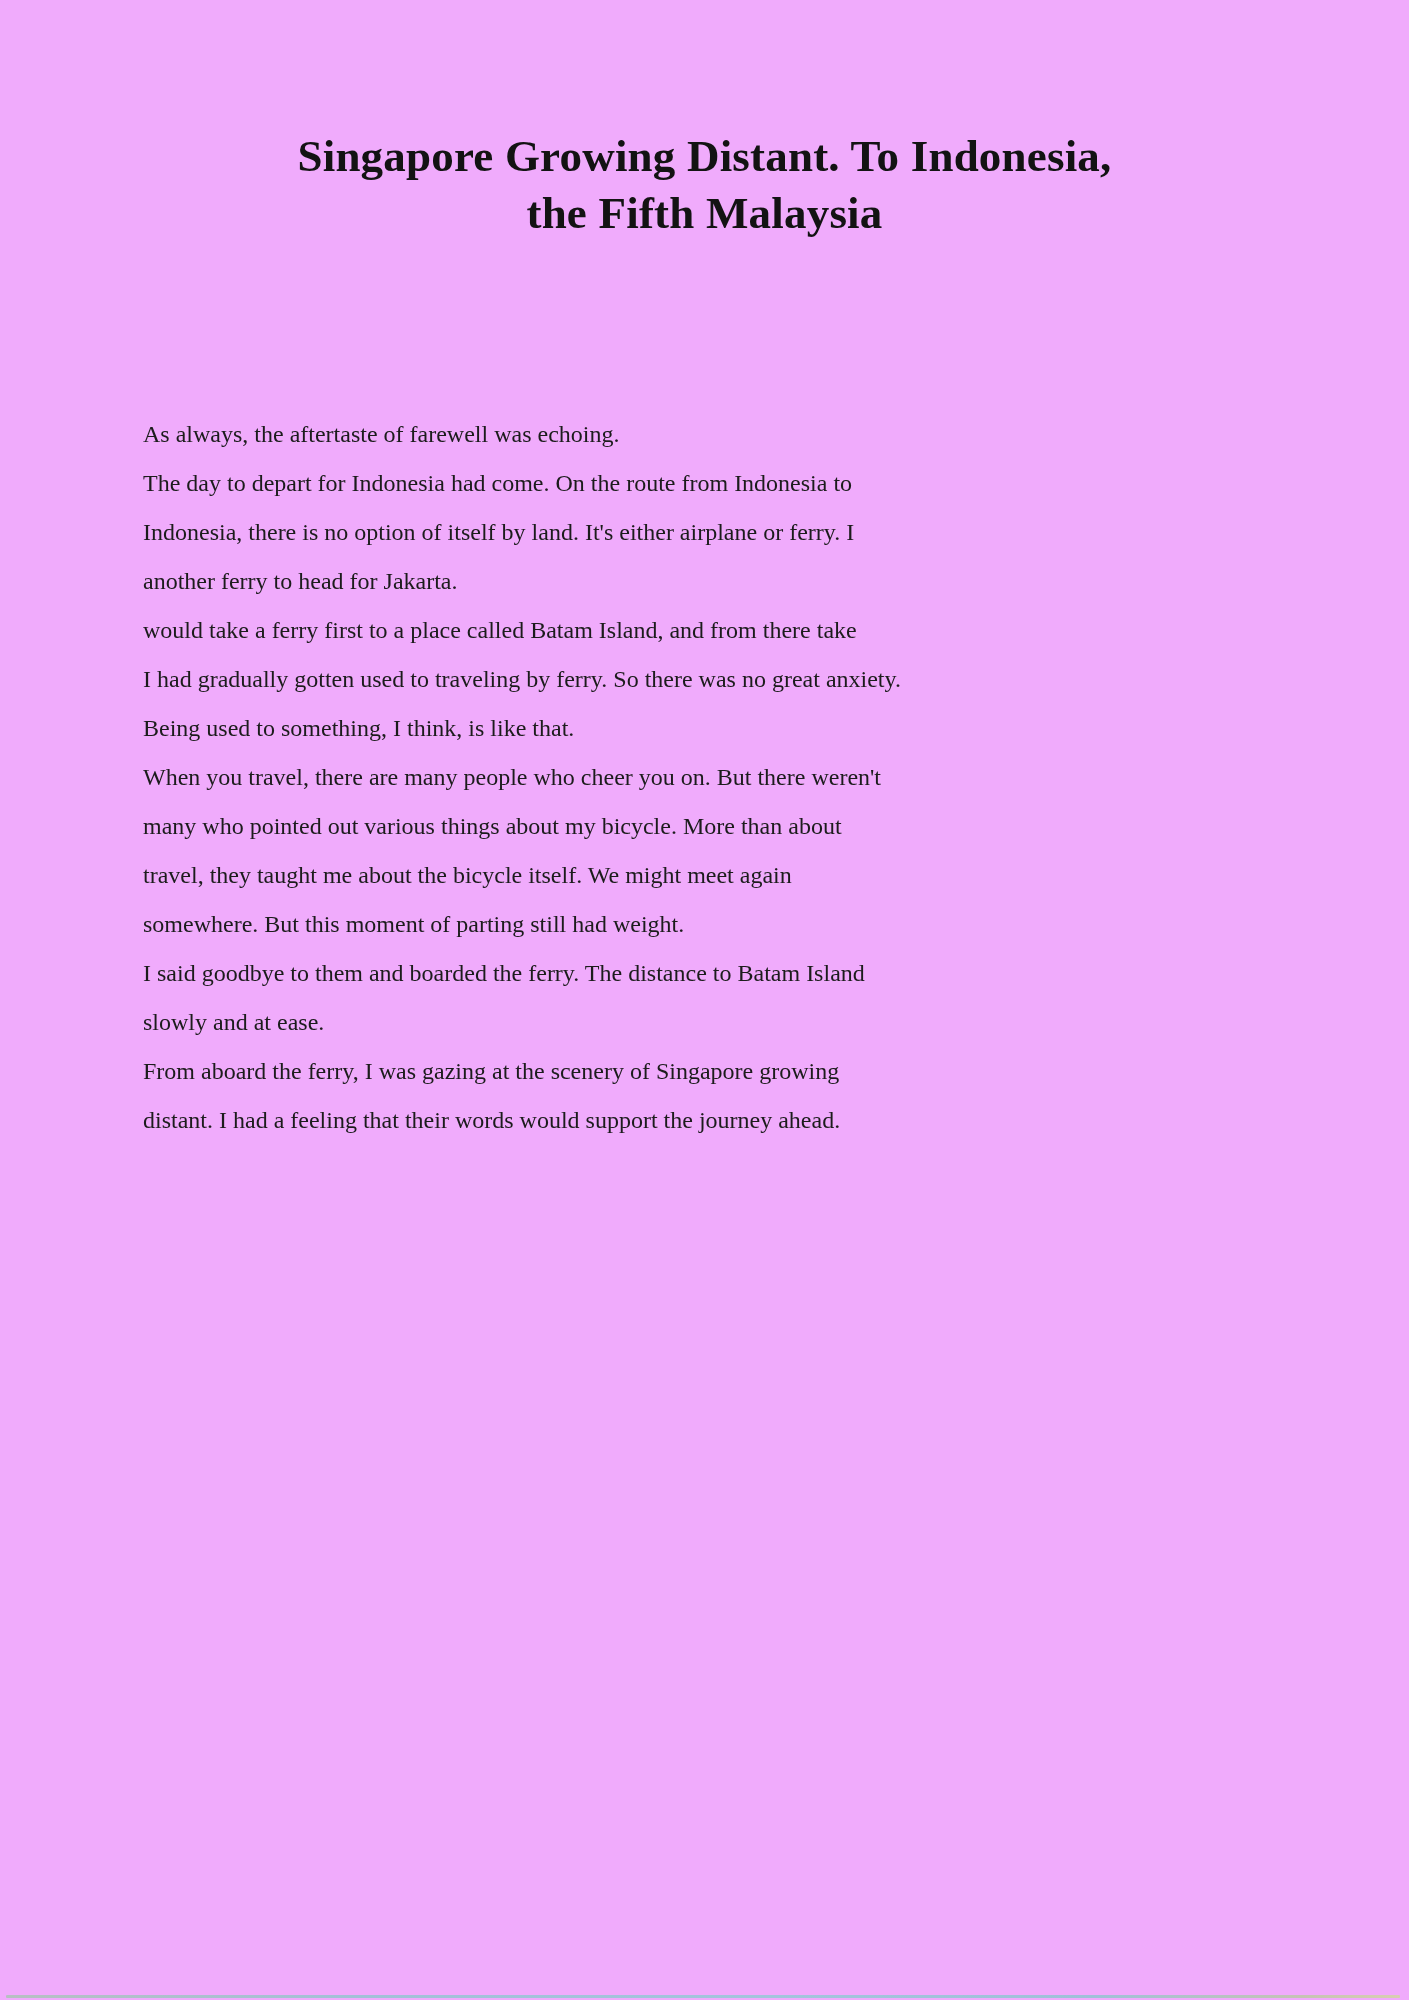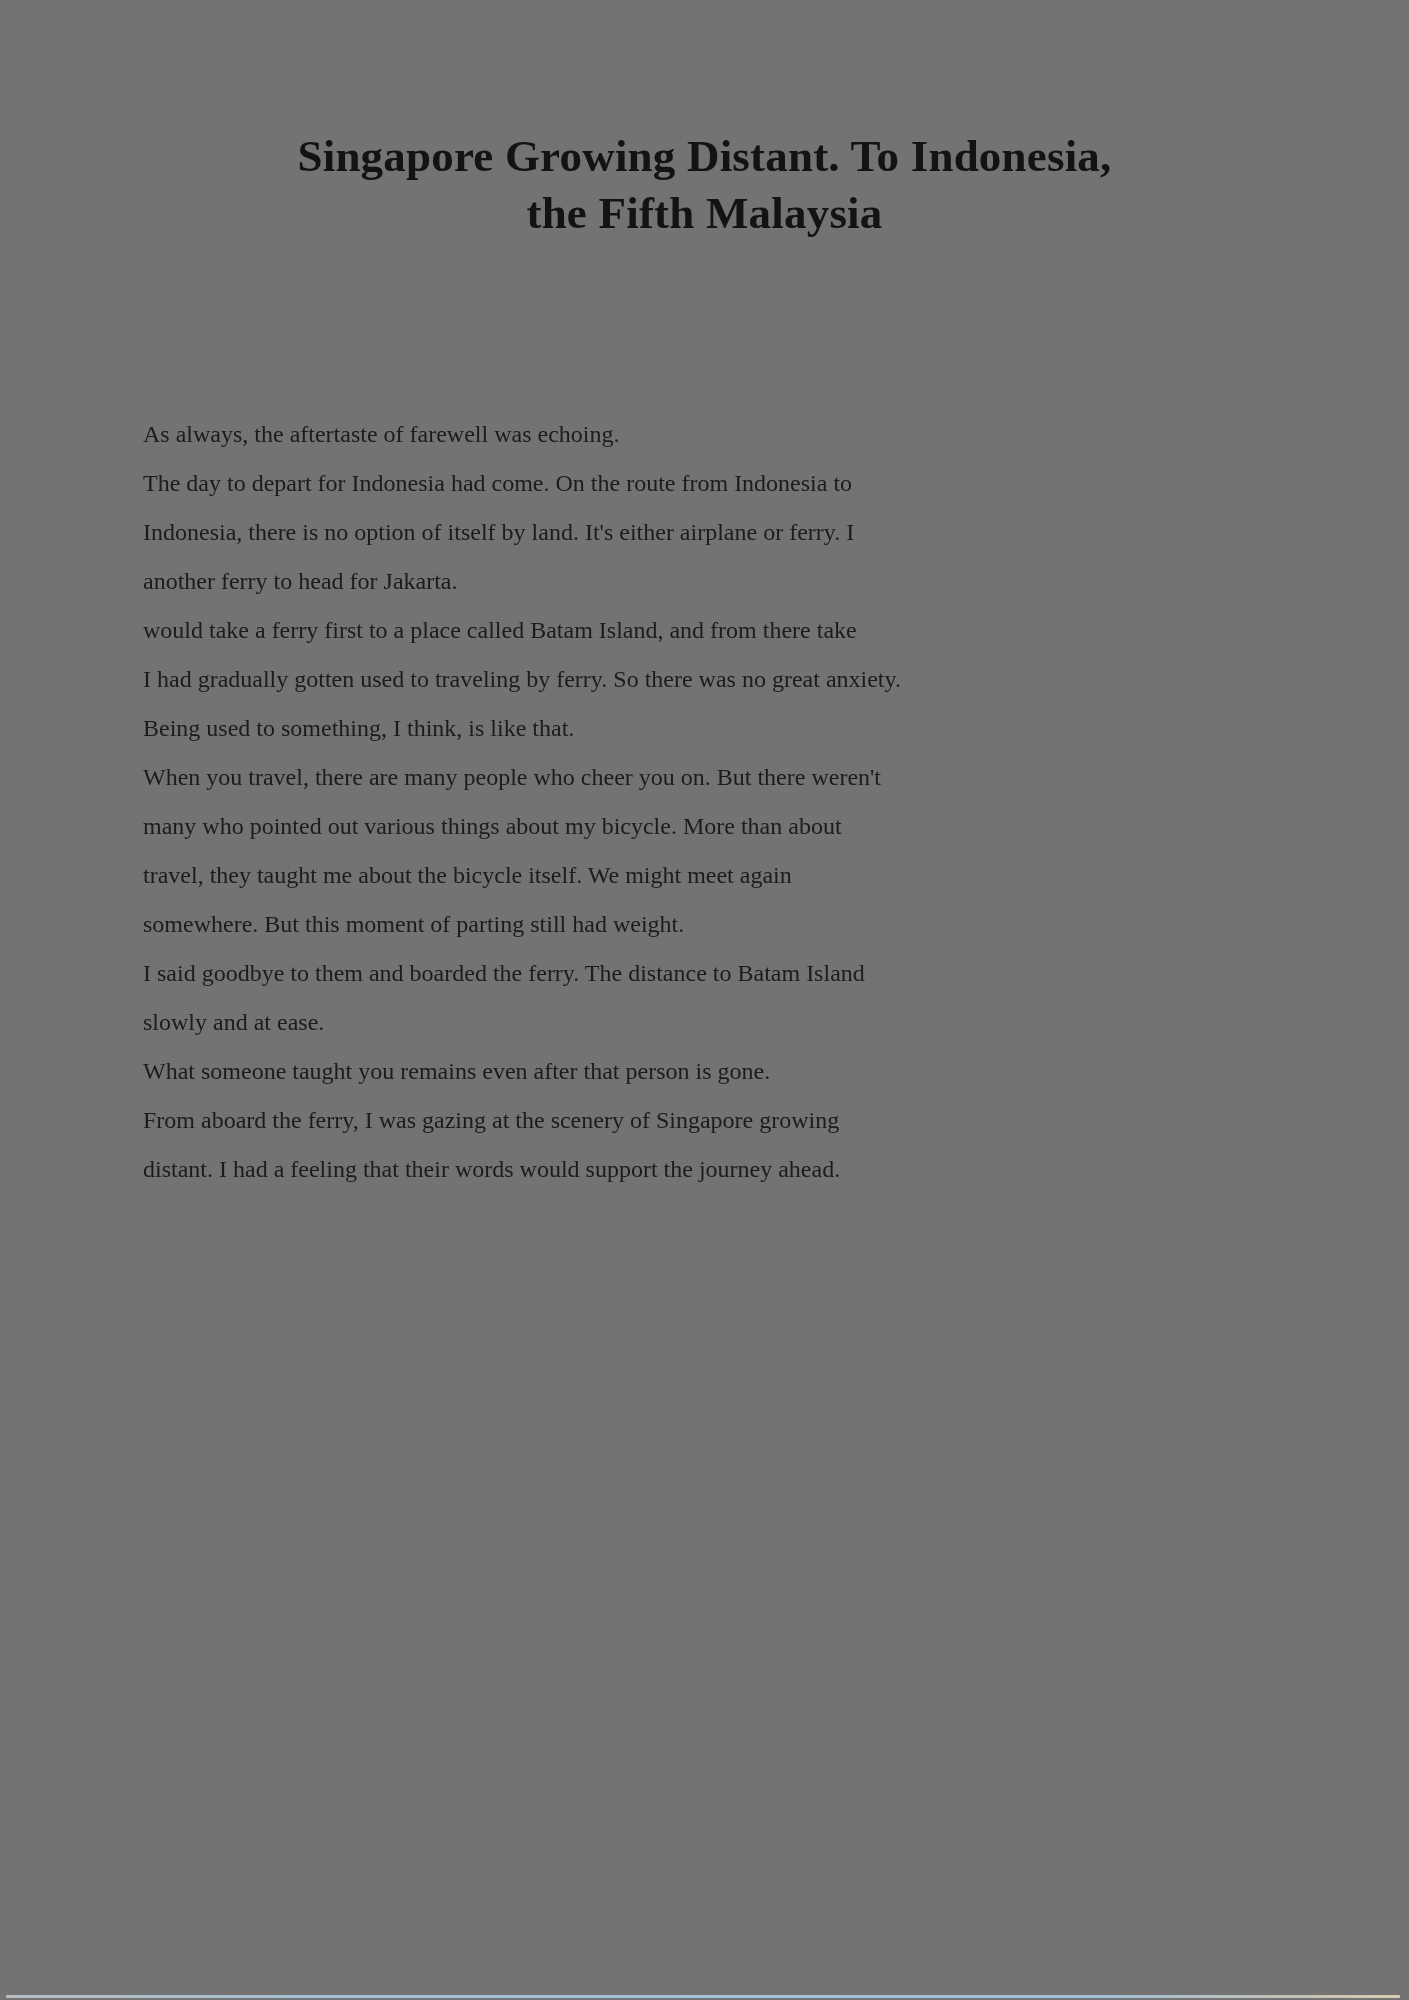--- a/index.html
+++ b/index.html
@@ -4,21 +4,21 @@
 <style>
   html, body {
     margin: 0;
     padding: 0;
     background: #ffffff;
   }
   .page {
     position: relative;
     width: 1409px;
     height: 2000px;
-    background: #737373;
+    background: #f0abfc;
     overflow: hidden;
     font-family: "Liberation Serif", "DejaVu Serif", serif;
   }
   .content {
     width: 1123px;
     margin: 0 auto;
   }
   .article-title {
     padding-top: 98px;
     text-align: center;
@@ -91,23 +91,20 @@
           <span class="text-line">When you travel, there are many people who cheer you on. But there weren't</span>
           <span class="text-line">many who pointed out various things about my bicycle. More than about</span>
           <span class="text-line">travel, they taught me about the bicycle itself. We might meet again</span>
           <span class="text-line">somewhere. But this moment of parting still had weight.</span>
         </p>
         <p>
           <span class="text-line">I said goodbye to them and boarded the ferry. The distance to Batam Island</span>
           <span class="text-line">slowly and at ease.</span>
         </p>
         <p>
-          <span class="text-line">What someone taught you remains even after that person is gone.</span>
-        </p>
-        <p>
           <span class="text-line">From aboard the ferry, I was gazing at the scenery of Singapore growing</span>
           <span class="text-line">distant. I had a feeling that their words would support the journey ahead.</span>
         </p>
       </div>
 
   </div>
 
   <div class="bottom-divider"></div>
 
 </div>

